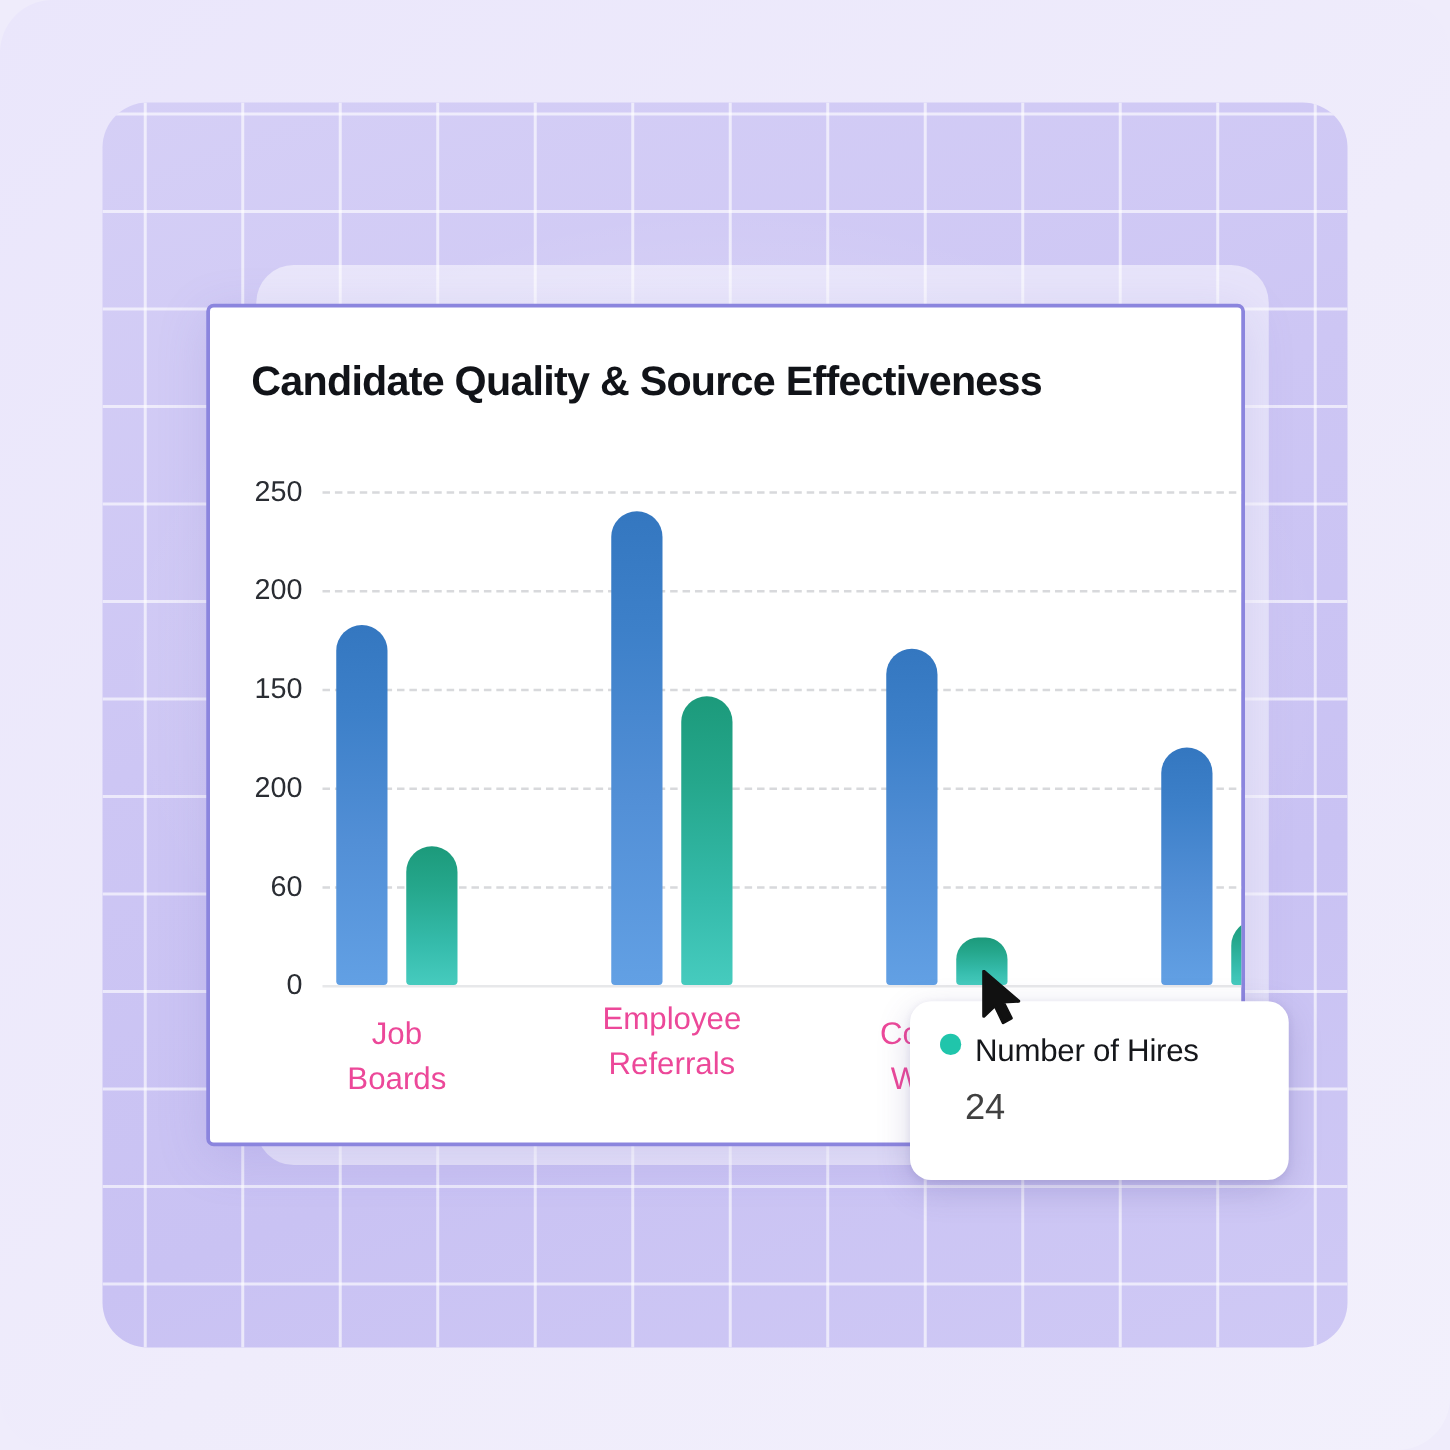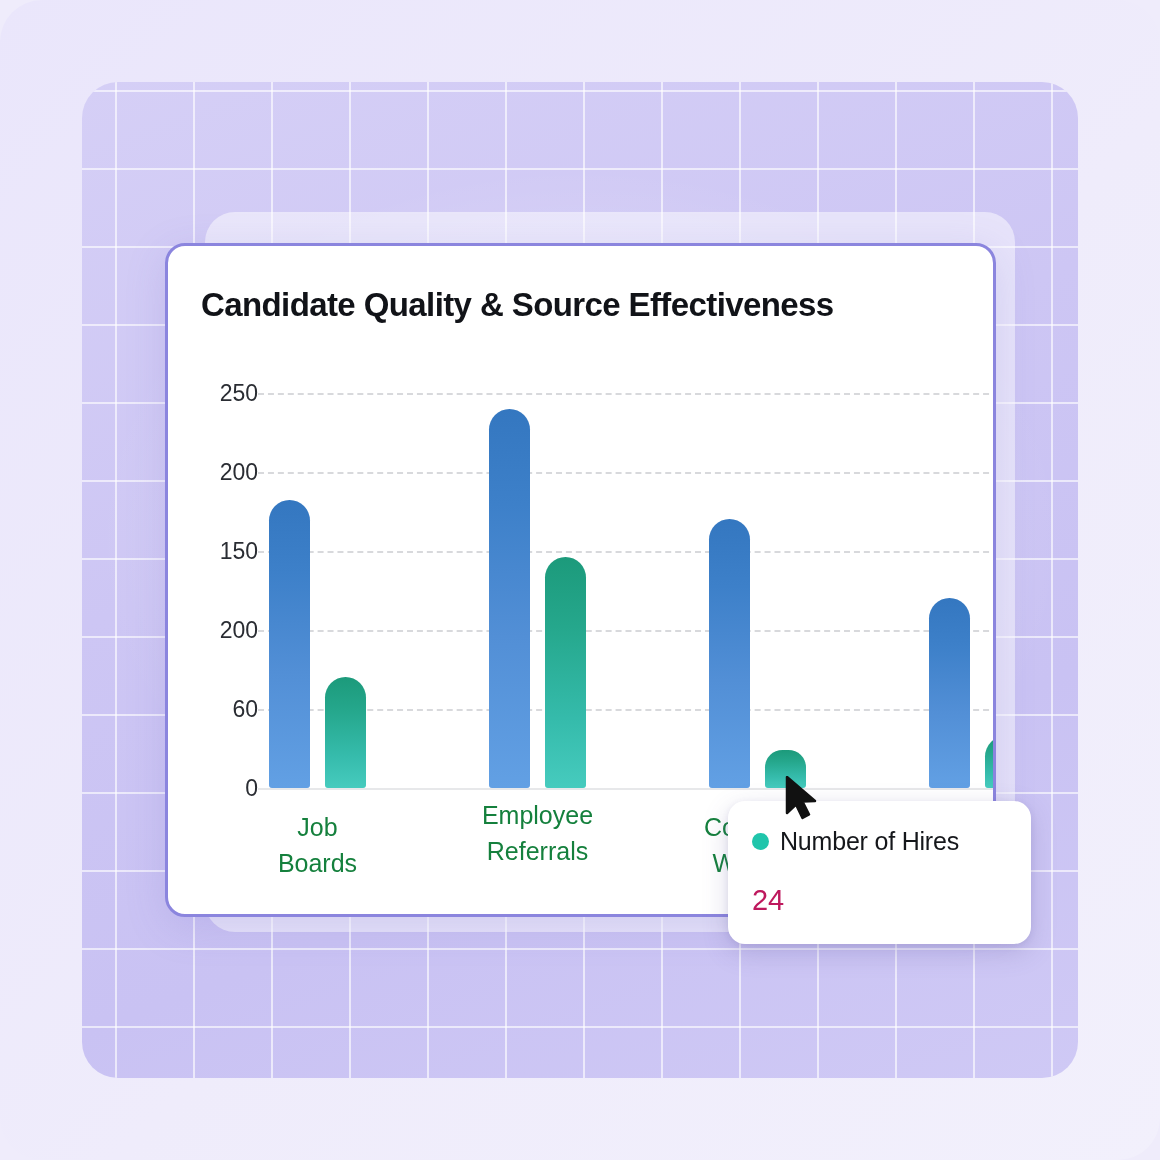--- a/index.html
+++ b/index.html
@@ -53,21 +53,21 @@
     background: rgba(255,255,255,.50);
     filter: blur(.3px);
   }
 
   
   #chart-card {
     position: absolute;
     left: 165px; top: 243px; width: 831px; height: 674px;
     background: #ffffff;
     border: 3px solid #8b85de;
-    border-radius: 20px;
+    border-radius: 6px;
     box-shadow: 0 10px 40px rgba(120,110,200,.18);
     overflow: hidden;
   }
 
   #chart-title {
     position: absolute;
     left: 33px; top: 40px;
     font-size: 33px;
     font-weight: 700;
     letter-spacing: -.6px;
@@ -77,21 +77,21 @@
 
   
   
   #plot {
     position: absolute;
     left: 0; top: 0; width: 831px; height: 674px;
   }
 
   .y-label {
     position: absolute;
-    right: 0;
+    right: 16px;
     width: 62px;
     text-align: right;
     font-size: 23px;
     color: #2a2d33;
     transform: translateY(-50%);
   }
   .y-tick-wrap { position: absolute; left: 28px; width: 62px; }
 
   .gridline {
     position: absolute;
@@ -115,49 +115,49 @@
   }
   .bar.green {
     background: linear-gradient(180deg, #1c9a7b 0%, #25a78c 30%, #35bbab 70%, #46cbbe 100%);
   }
 
   .x-label {
     position: absolute;
     text-align: center;
     font-size: 25px;
     line-height: 1.42;
-    color: #15803d;
+    color: #ec4899;
     white-space: pre-line;
     transform: translateX(-50%);
   }
 
   
   #tooltip {
     position: absolute;
     left: 728px; top: 801px;
     width: 303px; height: 143px;
     background: #ffffff;
     border-radius: 17px;
     box-shadow: 0 8px 26px rgba(90,80,150,.22), 0 2px 6px rgba(90,80,150,.12);
     padding: 26px 24px;
   }
   #tooltip-series-row {
-    display: flex; align-items: center; gap: 11px;
-    margin-bottom: 28px;
+    display: flex; align-items: flex-start; gap: 11px;
+    margin-bottom: 14px;
   }
   #tooltip-dot {
     width: 17px; height: 17px; border-radius: 50%;
     background: #20c5ab;
     flex: 0 0 auto;
   }
   #tooltip-series-name {
     font-size: 25px; color: #15171b; letter-spacing: -.2px;
   }
   #tooltip-value {
-    font-size: 29px; color: #be185d; letter-spacing: -.2px;
+    font-size: 29px; color: #404040; letter-spacing: -.2px; margin-left: 20px;
   }
 
   
   #cursor {
     position: absolute;
     left: 785px; top: 776px;
     width: 34px; height: 44px;
     pointer-events: none;
   }
 </style>

